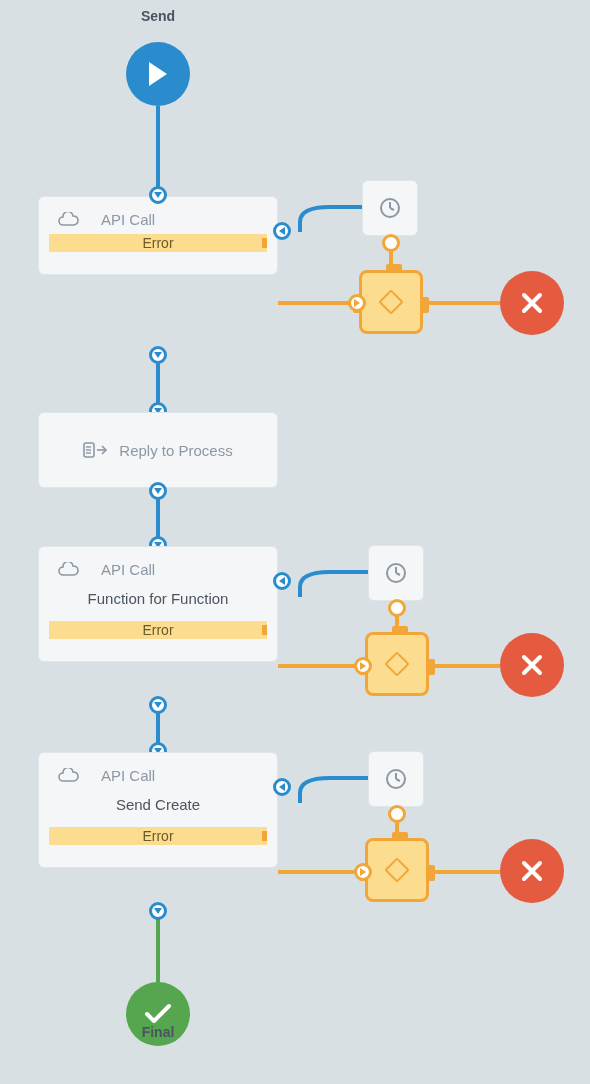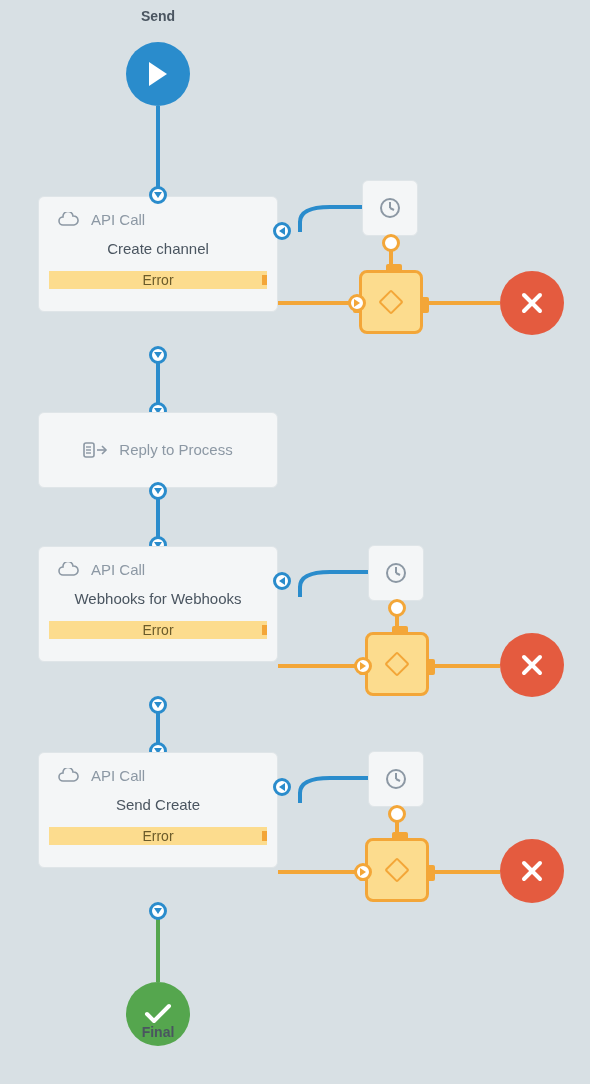--- a/index.html
+++ b/index.html
@@ -49,21 +49,21 @@
   .card {
     position: absolute;
     width: 240px;
     background: #f4f6f7;
     border: 1px solid #dfe5e8;
     border-radius: 6px;
   }
   .card-header {
     display: flex;
     align-items: center;
-    gap: 12px;
+    gap: 22px;
     padding: 14px 18px 6px;
     color: #8c98a4;
     font-size: 15px;
   }
   .card-title {
     color: #4a5560;
     font-size: 15px;
     text-align: center;
     padding: 6px 12px 14px;
   }
@@ -80,21 +80,21 @@
   }
   .card-error::after {
     content: "";
     position: absolute;
     right: 0; top: 4px; bottom: 4px;
     width: 5px;
     background: #f3a638;
   }
   .card.reply .reply-row {
     display: flex;
-    align-items: flex-start;
+    align-items: center;
     justify-content: center;
     gap: 10px;
     padding: 28px 12px;
     color: #8c98a4;
     font-size: 15px;
   }
 
   
   .dot {
     position: absolute;
@@ -219,21 +219,20 @@
     </svg>
   </div>
 
   <div class="card" style="left:38px; top:196px;">
     <div class="card-header">
       <svg width="22" height="16">
         <path d="M6 13 a4 4 0 0 1 0 -8 a5 5 0 0 1 10 -1 a4 4 0 0 1 1 9 z" fill="none" stroke="#8c98a4" stroke-width="1.6"></path>
       </svg>
       <span>API Call</span>
     </div>
-    <div class="card-title">Create channel</div>
     <div class="card-error">
       <span>Error</span>
     </div>
   </div>
 
   <div class="dot" style="left:149px; top:186px;">
       <div class="tri-down"></div>
     </div>
   <div class="dot" style="left:273px; top:222px;">
       <div class="tri-left"></div>
@@ -289,21 +288,21 @@
   <div class="dot" style="left:149px; top:536px;">
       <div class="tri-down"></div>
     </div>
   <div class="card" style="left:38px; top:546px;">
     <div class="card-header">
       <svg width="22" height="16">
         <path d="M6 13 a4 4 0 0 1 0 -8 a5 5 0 0 1 10 -1 a4 4 0 0 1 1 9 z" fill="none" stroke="#8c98a4" stroke-width="1.6"></path>
       </svg>
       <span>API Call</span>
     </div>
-    <div class="card-title">Webhooks for Webhooks</div>
+    <div class="card-title">Function for Function</div>
     <div class="card-error">
       <span>Error</span>
     </div>
   </div>
   <div class="dot" style="left:273px; top:572px;">
       <div class="tri-left"></div>
     </div>
   <div class="dot" style="left:149px; top:696px;">
       <div class="tri-down"></div>
     </div>

